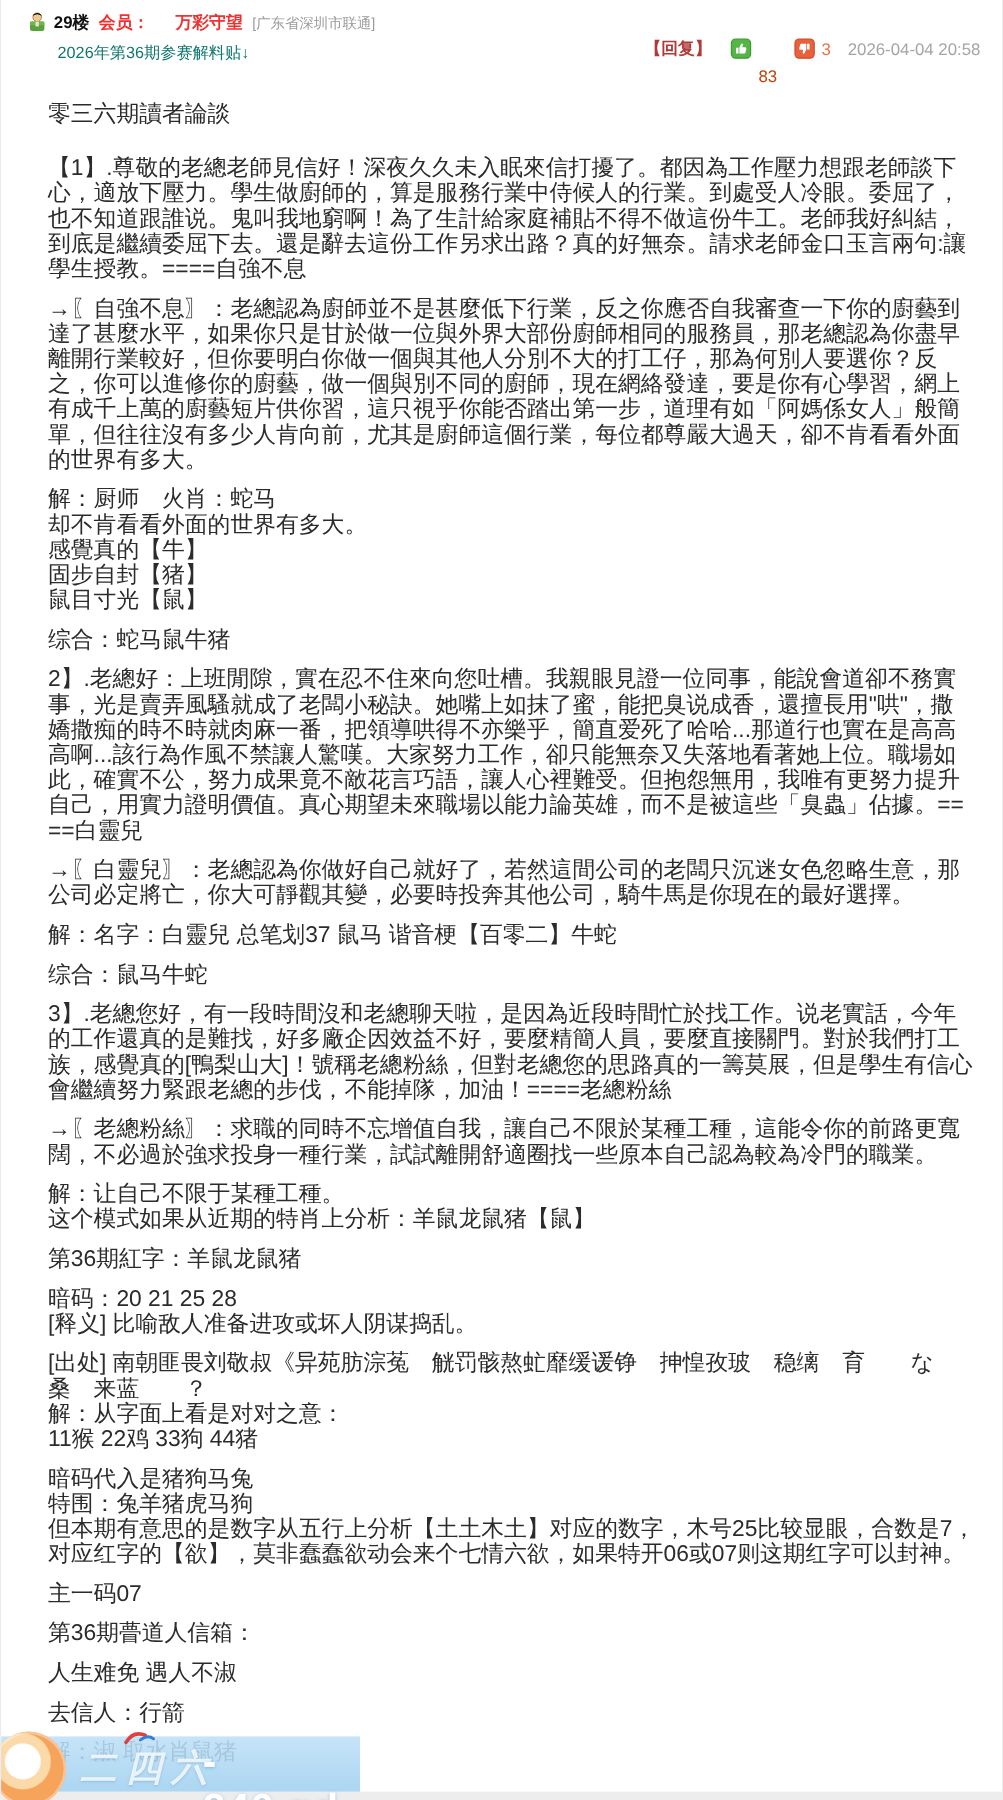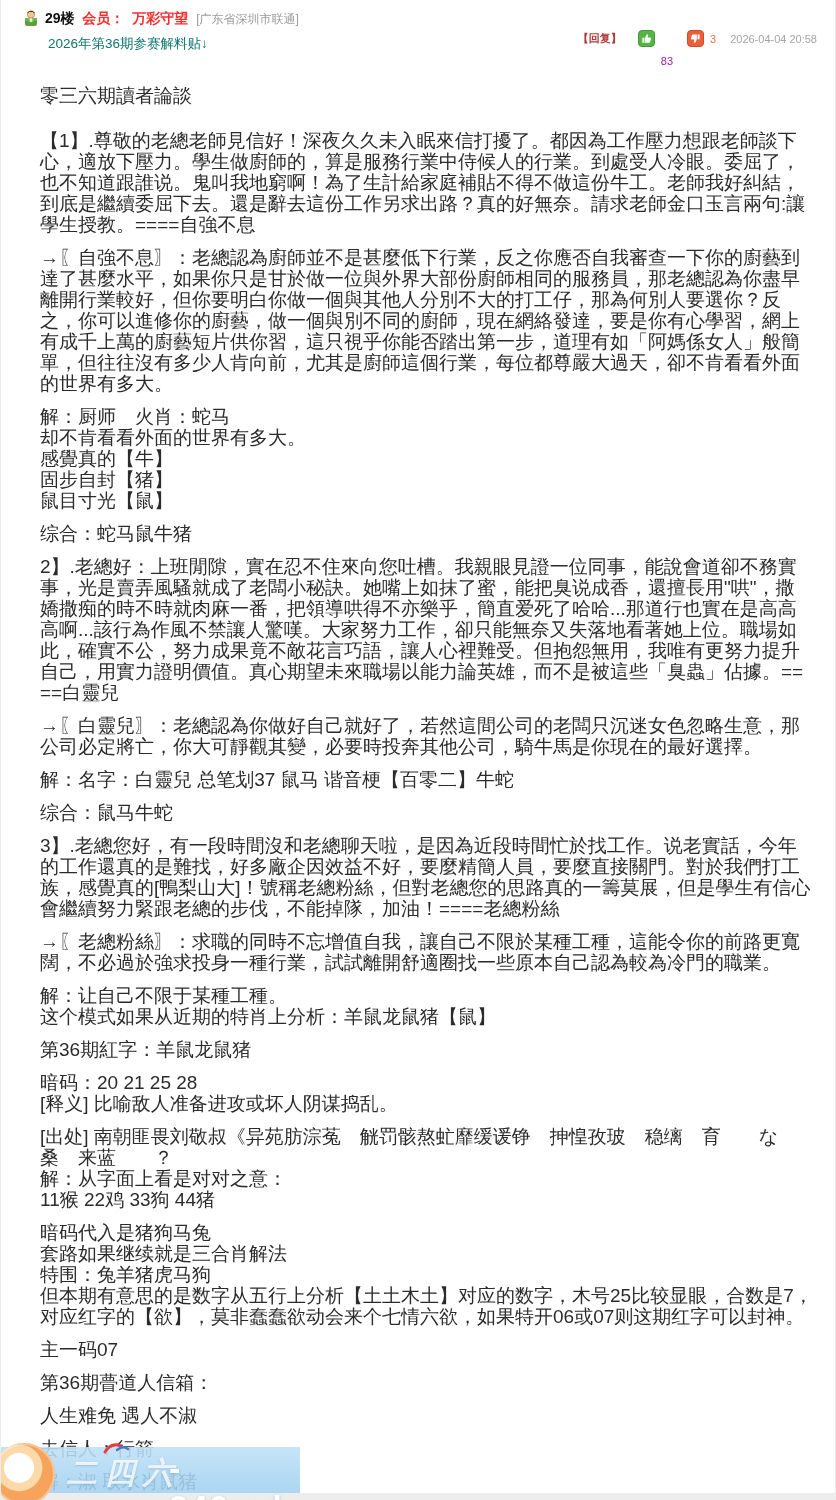--- a/index.html
+++ b/index.html
@@ -12,34 +12,34 @@
   }
   .inner { padding:0 0 0 9px; }
   
   .post-header {
     position:relative; padding:10px 16px 0 14px;
     font-size:14px; color:#222; white-space:nowrap;
   }
   .avatar { display:inline-block; vertical-align:-3px; margin-right:3px; }
   .floor { font-weight:bold; color:#111; }
   .member-label, .username { color:#f23030; font-weight:bold; margin-left:4px; }
-  .username { margin-left:4px; cursor:pointer; }
+  .username { margin-left:18px; cursor:pointer; }
   .location { color:#9a9a9a; font-size:12px; margin-left:4px; font-weight:normal; }
   .header-right {
     position:absolute; right:18px; top:10px;
-    display:flex; align-items:center; gap:6px; font-size:11px;
+    display:flex; align-items:center; gap:6px; font-size:14px;
   }
   .reply-btn { color:#b03a3a; font-weight:bold; cursor:pointer; margin-right:10px; }
   .badge {
     display:inline-flex; align-items:center; justify-content:center;
     width:17px; height:17px; border-radius:4px;
   }
   .badge.up   { background:#57b447; border:1px solid #3f9a33; }
   .badge.down { background:#e8603c; border:1px solid #cf4a28; }
-  .like-count { color:#a21caf; margin-right:8px;margin-top:45px; }
+  .like-count { color:#c2410c; margin-right:8px;margin-top:45px; }
   .dislike-count { color:#e8734a; margin-right:8px; }
   .timestamp { color:#a5a5a5; }
   
   .subtitle { padding:6px 16px 0 38px; font-size:13.5px; color:#0f766e; }
   
   .post-body {
     padding:32px 22px 0 30px;
     font-size:19px; color:#2b2b2b;
   }
   .bline { line-height:21px; min-height:21px; word-break:break-all; }
@@ -148,21 +148,20 @@
         <p class="bline">第36期紅字：羊鼠龙鼠猪</p>
         <p class="bline blank"></p>
         <p class="bline">暗码：20 21 25 28</p>
         <p class="bline">[释义] 比喻敌人准备进攻或坏人阴谋捣乱。</p>
         <p class="bline blank"></p>
         <p class="bline">[出处] 南朝匪畏刘敬叔《异苑肪淙菟　觥罚骸熬虻靡缓谖铮　抻惶孜玻　稳缡　育　　な　　桑　来蓝　　？</p>
         <p class="bline">解：从字面上看是对对之意：</p>
         <p class="bline">11猴 22鸡 33狗 44猪</p>
         <p class="bline blank"></p>
         <p class="bline">暗码代入是猪狗马兔</p>
-        <p class="bline">套路如果继续就是三合肖解法</p>
         <p class="bline">特围：兔羊猪虎马狗</p>
         <p class="bline">但本期有意思的是数字从五行上分析【土土木土】对应的数字，木号25比较显眼，合数是7，对应红字的【欲】，莫非蠢蠢欲动会来个七情六欲，如果特开06或07则这期红字可以封神。</p>
         <p class="bline blank"></p>
         <p class="bline">主一码07</p>
         <p class="bline blank"></p>
         <p class="bline">第36期瞢道人信箱：</p>
         <p class="bline blank"></p>
         <p class="bline">人生难免  遇人不淑</p>
         <p class="bline blank"></p>
         <p class="bline">去信人：行箭</p>

